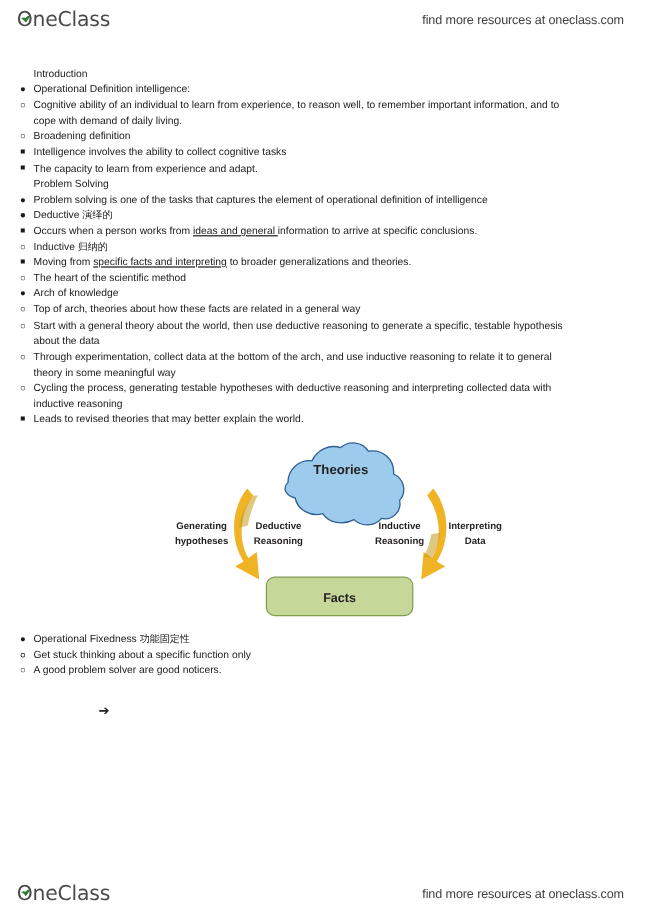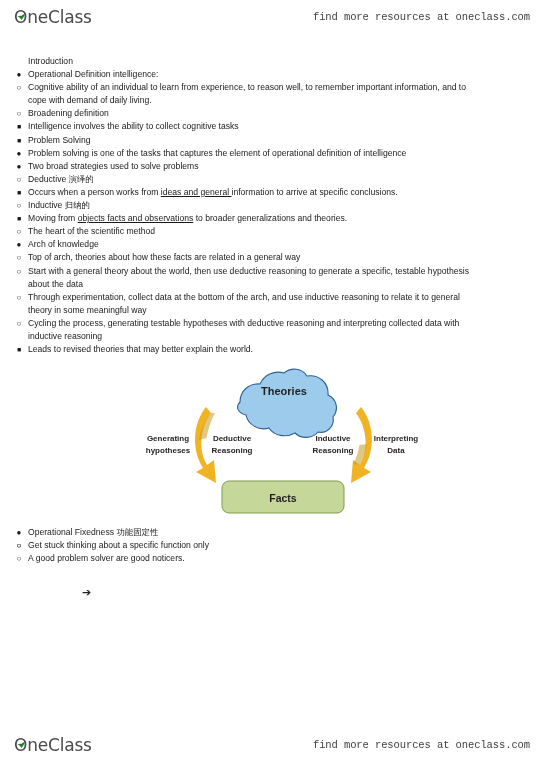--- a/index.html
+++ b/index.html
@@ -48,22 +48,22 @@
   }
   .leaf {
     position: absolute;
     left: 3px;
     top: -1px;
     width: 9px;
     height: 6px;
   }
   .tagline {
     position: absolute;
-    right: 14px;
-    font-family: Liberation Mono, monospace;
+    right: 24px;
+    font-family: Liberation Sans, sans-serif;
     font-size: 10.5px;
     color: #3f3f3f;
     letter-spacing: -0.1px;
   }
 
   
   .doc {
     position: absolute;
     left: 0;
     top: 55px;
@@ -158,52 +158,52 @@
     <span>Broadening definition</span>
   </div>
 
   <div class="line lvl3 b-square">
     <span class="bullet">■</span>
     <span>Intelligence involves the ability to collect cognitive tasks</span>
   </div>
 
   <div class="line lvl3 b-square">
     <span class="bullet">■</span>
+    <span>The capacity to learn from experience and adapt.</span>
   </div>
 
   <div class="line lvl0">Problem Solving</div>
 
   <div class="line lvl1 b-disc">
     <span class="bullet">●</span>
     <span>Problem solving is one of the tasks that captures the element of operational definition of intelligence</span>
   </div>
 
   <div class="line lvl1 b-disc">
     <span class="bullet">●</span>
-    <span>Two broad strategies used to solve problems</span>
   </div>
 
   <div class="line lvl2 b-circle">
     <span class="bullet">○</span>
     <span>Deductive </span><span class="cjk">演绎的</span>
   </div>
 
   <div class="line lvl3 b-square">
     <span class="bullet">■</span>
     <span>Occurs when a person works from </span><u class="ul">ideas and general </u><span>information to arrive at specific conclusions.</span>
   </div>
 
   <div class="line lvl2 b-circle">
     <span class="bullet">○</span>
     <span>Inductive </span><span class="cjk">归纳的</span>
   </div>
 
   <div class="line lvl3 b-square">
     <span class="bullet">■</span>
-    <span>Moving from </span><u class="ul">objects facts and observations</u><span> to broader generalizations and theories.</span>
+    <span>Moving from </span><u class="ul">specific facts and interpreting</u><span> to broader generalizations and theories.</span>
   </div>
 
   <div class="line lvl2 b-circle">
     <span class="bullet">○</span>
     <span>The heart of the scientific method</span>
   </div>
 
   <div class="line lvl1 b-disc">
     <span class="bullet">●</span>
     <span>Arch of knowledge</span>

